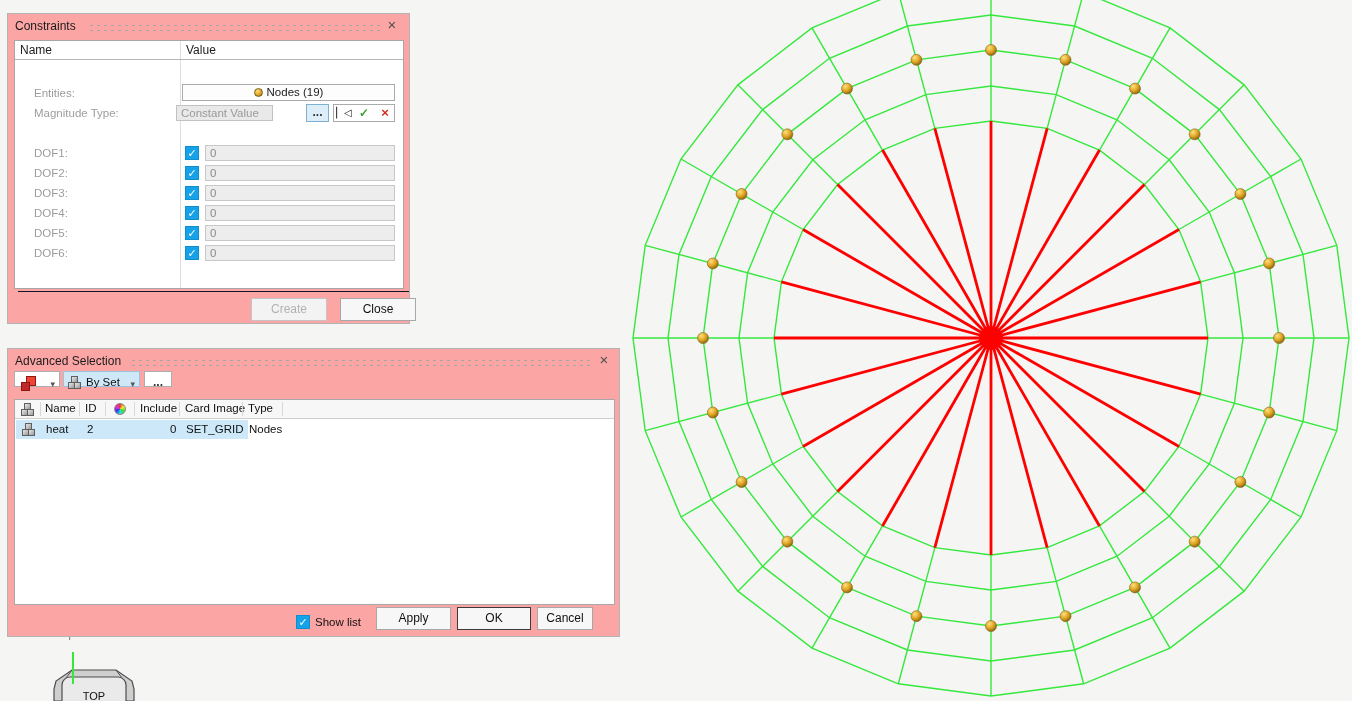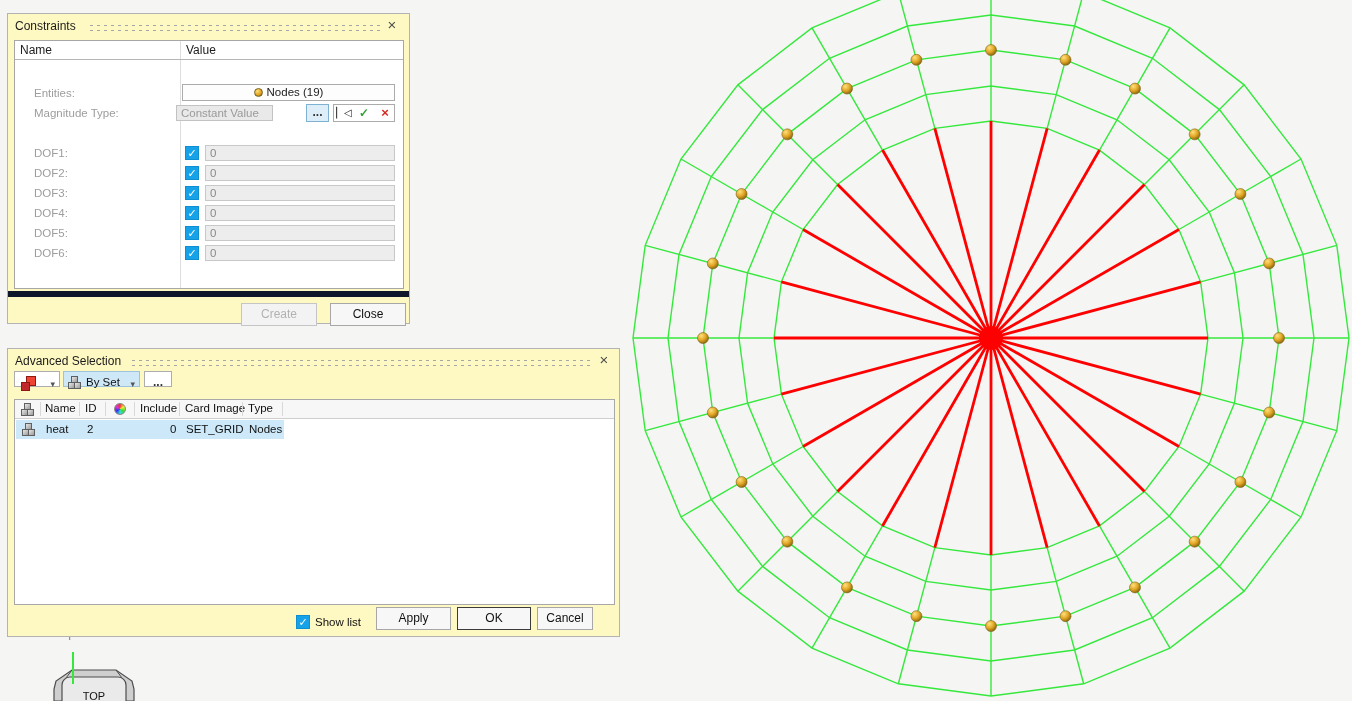--- a/index.html
+++ b/index.html
@@ -1,21 +1,21 @@
 <!DOCTYPE html>
 <html><head>
 <meta charset="utf-8">
 <style>
   html,body{margin:0;padding:0}
   .stage{position:relative;width:1352px;height:701px;overflow:hidden;background:#f5f5f4;
          font-family:"Liberation Sans",sans-serif;font-size:12px;color:#1b1b1b}
   .stage *{box-sizing:border-box}
 
   
-  .dlg{position:absolute;background:#fef9c3;border:1px solid #b3b3b3;z-index:3}
+  .dlg{position:absolute;background:#fca5a5;border:1px solid #b3b3b3;z-index:3}
   .titlebar{position:absolute;left:0;right:0;top:0;height:24px}
   .dlg-title{position:absolute;left:7px;top:5px;font-size:12px;color:#1b1b1b;white-space:nowrap}
   .drag-dots{position:absolute;top:9px;height:9px;
              background-image:radial-gradient(#a6a6a6 1px,transparent 1.3px);
              background-size:7px 5px;cursor:move}
   .close-x{position:absolute;top:2px;width:18px;height:18px;text-align:center;line-height:18px;
            font-size:15px;color:#4f4f4f;cursor:pointer}
   .btn{position:absolute;height:23px;background:#f7f7f7;border:1px solid #a7a7a7;
        text-align:center;line-height:21px;font-size:12px;color:#111;cursor:pointer}
   .btn.disabled{background:#f3f3f3;border-color:#c5c5c5;color:#b2b2b2}
@@ -49,21 +49,21 @@
   .mag-group{position:absolute;left:318px;top:1px;width:62px;height:18px;background:#fff;border:1px solid #ababab}
   .mag-group span{position:absolute;top:0;width:20px;height:16px;text-align:center;line-height:16px;cursor:pointer}
   .icon-reset{left:0;font-size:10px;color:#222}
   .icon-reset::before{content:"▏◁"}
   .icon-ok{left:20px;color:#33a333;font-weight:bold;font-size:12px}
   .icon-ok::before{content:"✓"}
   .icon-cancel{left:41px;color:#d42a1e;font-weight:bold;font-size:13px}
   .icon-cancel::before{content:"×"}
   .dof-input{position:absolute;left:190px;top:2px;width:190px;height:16px;background:#ededed;
           border:1px solid #c8c8c8;color:#8a8a8a;font-size:11.5px;padding-left:4px;font-family:"Liberation Sans",sans-serif}
-  .c-footer{position:absolute;left:0;right:0;top:277px;border-top:6px solid #0f172a;height:37px}
+  .c-footer{position:absolute;left:10px;right:0;top:277px;border-top:1px solid #0f172a;height:37px}
 
   
   #advsel{left:7px;top:348px;width:613px;height:289px}
   .tool{position:absolute;height:16px;top:22px;background:#fff;border:1px solid #adadad}
   #as-pick{left:6px;width:46px}
   .redsq{position:absolute;left:6px;top:4px;width:16px;height:16px}
   .redsq i{position:absolute;display:block;border:1px solid #8d1a10}
   .redsq i:nth-child(1){left:5px;top:0;width:10px;height:10px;background:#ee4434}
   .redsq i:nth-child(2){left:0;top:6px;width:9px;height:9px;background:#c2272b}
   #as-pick .caret{position:absolute;right:4px;top:4px}
@@ -85,21 +85,21 @@
   .magnifier{position:absolute;right:22px;top:6px;width:9px;height:9px;border:1.5px solid #6f6f6f;border-radius:50%}
   .magnifier::after{content:"";position:absolute;width:5px;height:1.5px;background:#6f6f6f;
            transform:rotate(45deg);right:-4px;bottom:-1px}
   #as-search .caret{position:absolute;right:5px;top:4px}
   .listbox{position:absolute;left:6px;top:50px;width:601px;height:206px;background:#fff;border:1px solid #a8a8a8}
   .lb-head{position:absolute;left:0;right:0;top:0;height:19px;background:#f7f7f7;border-bottom:1px solid #cfcfcf}
   .lb-head .hcell{position:absolute;top:2px;font-size:11.5px;color:#111;cursor:pointer}
   .hdiv{position:absolute;top:2px;bottom:2px;width:1px;background:#d8d8d8}
   .colorwheel{position:absolute;width:12px;height:12px;border-radius:50%;top:3px;
       background:conic-gradient(#e33,#ee3,#3d3,#3dd,#33e,#d3d,#e33);border:1px solid #888;cursor:pointer}
-  .lb-row{position:absolute;left:1px;top:20px;width:268px;height:19px;background:#cde9f9;cursor:pointer}
+  .lb-row{position:absolute;left:1px;top:20px;width:232px;height:19px;background:#cde9f9;cursor:pointer}
   .lb-row .cell{position:absolute;top:3px;font-size:11.5px;color:#111;white-space:nowrap}
   .as-footer-cb{left:288px;top:266px}
   .showlist-label{position:absolute;left:307px;top:267px;font-size:11.5px;color:#111}
 
   
   .axis-y-label{position:absolute;left:66px;top:630px;font-size:11px;color:#7f7f7f;z-index:1}
   .axis-y-line{position:absolute;left:72px;top:652px;width:2px;height:32px;background:#35e83c;z-index:2}
   .viewcube{position:absolute;left:53px;top:667px;z-index:1;cursor:pointer}
 
   

